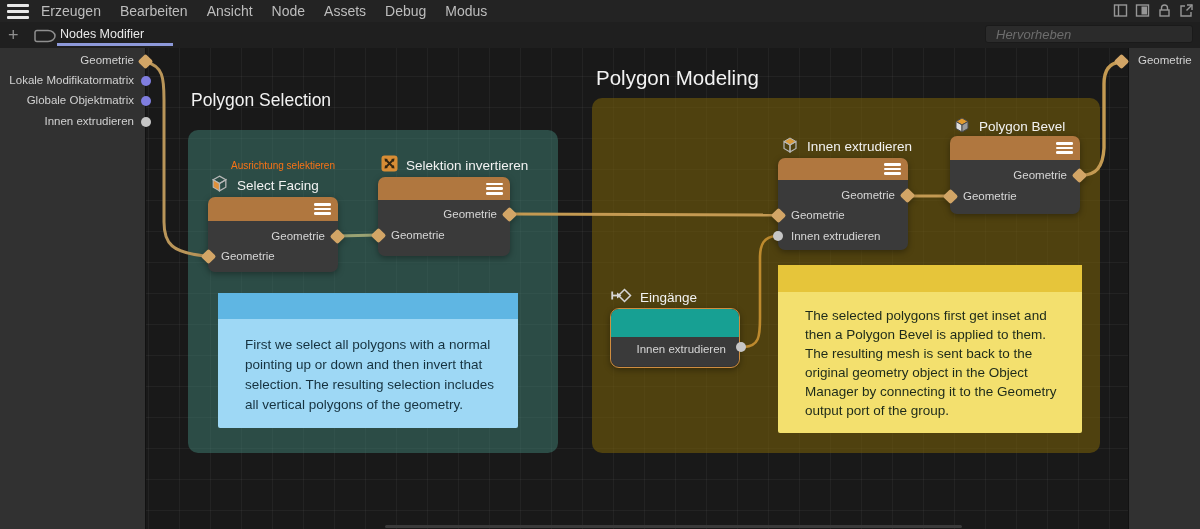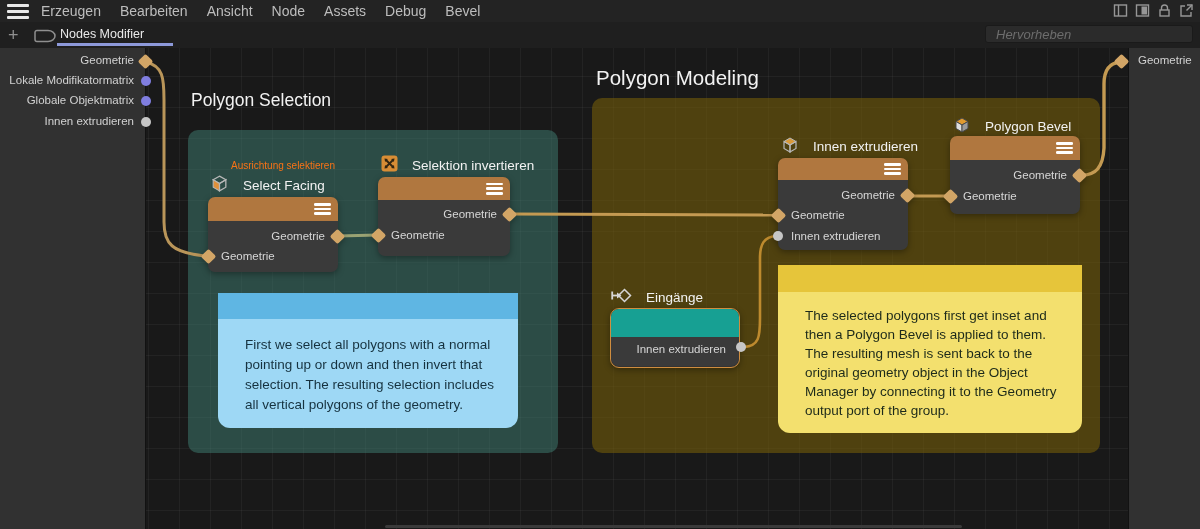--- a/index.html
+++ b/index.html
@@ -47,21 +47,21 @@
   .dot.gray   { background:#c6c6c6; }
 
   
   .group { position:absolute; border-radius:10px; z-index:1; }
   #group-selection { left:188px; top:130px; width:370px; height:323px; background:rgba(64,132,120,0.48); }
   #group-modeling  { left:592px; top:98px;  width:508px; height:355px; background:rgba(124,98,8,0.55); }
   .group-title { position:absolute; color:#f2f2f2; z-index:2; white-space:nowrap; }
   #title-selection { left:191px; top:90px; font-size:17.5px; }
   #title-modeling  { left:596px; top:66px;  font-size:20.5px; }
 
-  .comment { position:absolute; border-radius:12px; z-index:2; }
+  .comment { position:absolute; border-radius:2px; z-index:2; }
   #comment-blue { left:218px; top:293px; width:300px; height:135px; background:#9ed8f5; }
   #comment-blue .c-head { background:#5fb6e3; height:26px; }
   #comment-yellow { left:778px; top:265px; width:304px; height:168px; background:#f3e06e; }
   #comment-yellow .c-head { background:#e6c53a; height:27px; }
   .c-text { padding:14px 18px 0 27px; font-size:13.5px; line-height:19px; color:#1d2a1a; }
   #comment-blue .c-text { color:#16323f; padding-top:16px; line-height:20px; }
 
   
   #wires { position:absolute; left:0; top:0; width:1200px; height:529px; z-index:3; pointer-events:none; }
 
@@ -69,21 +69,21 @@
   .node { position:absolute; z-index:4; filter:drop-shadow(0 2px 3px rgba(0,0,0,0.35)); }
   .n-header { background:#b0773f; border-radius:7px 7px 0 0; position:relative; }
   .n-body { background:#3a3a3a; border-radius:0 0 7px 7px; position:relative; }
   .burger { position:absolute; right:7px; top:50%; transform:translateY(-50%);
             width:17px; height:12px; display:flex; flex-direction:column; justify-content:space-between; }
   .burger span { display:block; height:2.6px; background:#ffffff; border-radius:1.3px; }
   .prow { position:absolute; font-size:11.5px; color:#d6d6d6; height:14px; line-height:14px; white-space:nowrap; }
   .prow.out { right:13px; }
   .prow.in  { left:13px; }
   .pmark { position:absolute; z-index:5; }
-  .node-caption { position:absolute; z-index:4; display:flex; align-items:center; gap:14px;
+  .node-caption { position:absolute; z-index:4; display:flex; align-items:center; gap:8px;
                   color:#f2f2f2; font-size:13.5px; white-space:nowrap; }
   .ctx-label { position:absolute; z-index:4; color:#f97316; font-size:10px; white-space:nowrap; }
 
   #node-eingaenge { border:1.5px solid #cf8d3f; border-radius:9px; overflow:hidden; background:#333; }
   #node-eingaenge .n-header { background:#17a093; border-radius:7px 7px 0 0; }
 
   #hscroll { position:absolute; left:385px; top:525px; width:577px; height:3px;
              background:#3a3a3a; border-radius:2px; z-index:6; }
 </style>
 </head>
@@ -94,21 +94,21 @@
       <span></span>
       <span></span>
       <span></span>
     </div>
   <span class="menu-item">Erzeugen</span>
   <span class="menu-item">Bearbeiten</span>
   <span class="menu-item">Ansicht</span>
   <span class="menu-item">Node</span>
   <span class="menu-item">Assets</span>
   <span class="menu-item">Debug</span>
-  <span class="menu-item">Bevel</span>
+  <span class="menu-item">Modus</span>
   <div id="win-icons">
     <span>
       <svg width="15" height="15" viewBox="0 0 15 15">
           <rect x="1.5" y="2" width="12" height="11" fill="none" stroke="#969696" stroke-width="1.4"></rect>
           <line x1="5.5" y1="2" x2="5.5" y2="13" stroke="#969696" stroke-width="1.4"></line>
         </svg>
     </span>
     <span>
       <svg width="15" height="15" viewBox="0 0 15 15">
           <rect x="1.5" y="2" width="12" height="11" fill="none" stroke="#969696" stroke-width="1.4"></rect>

